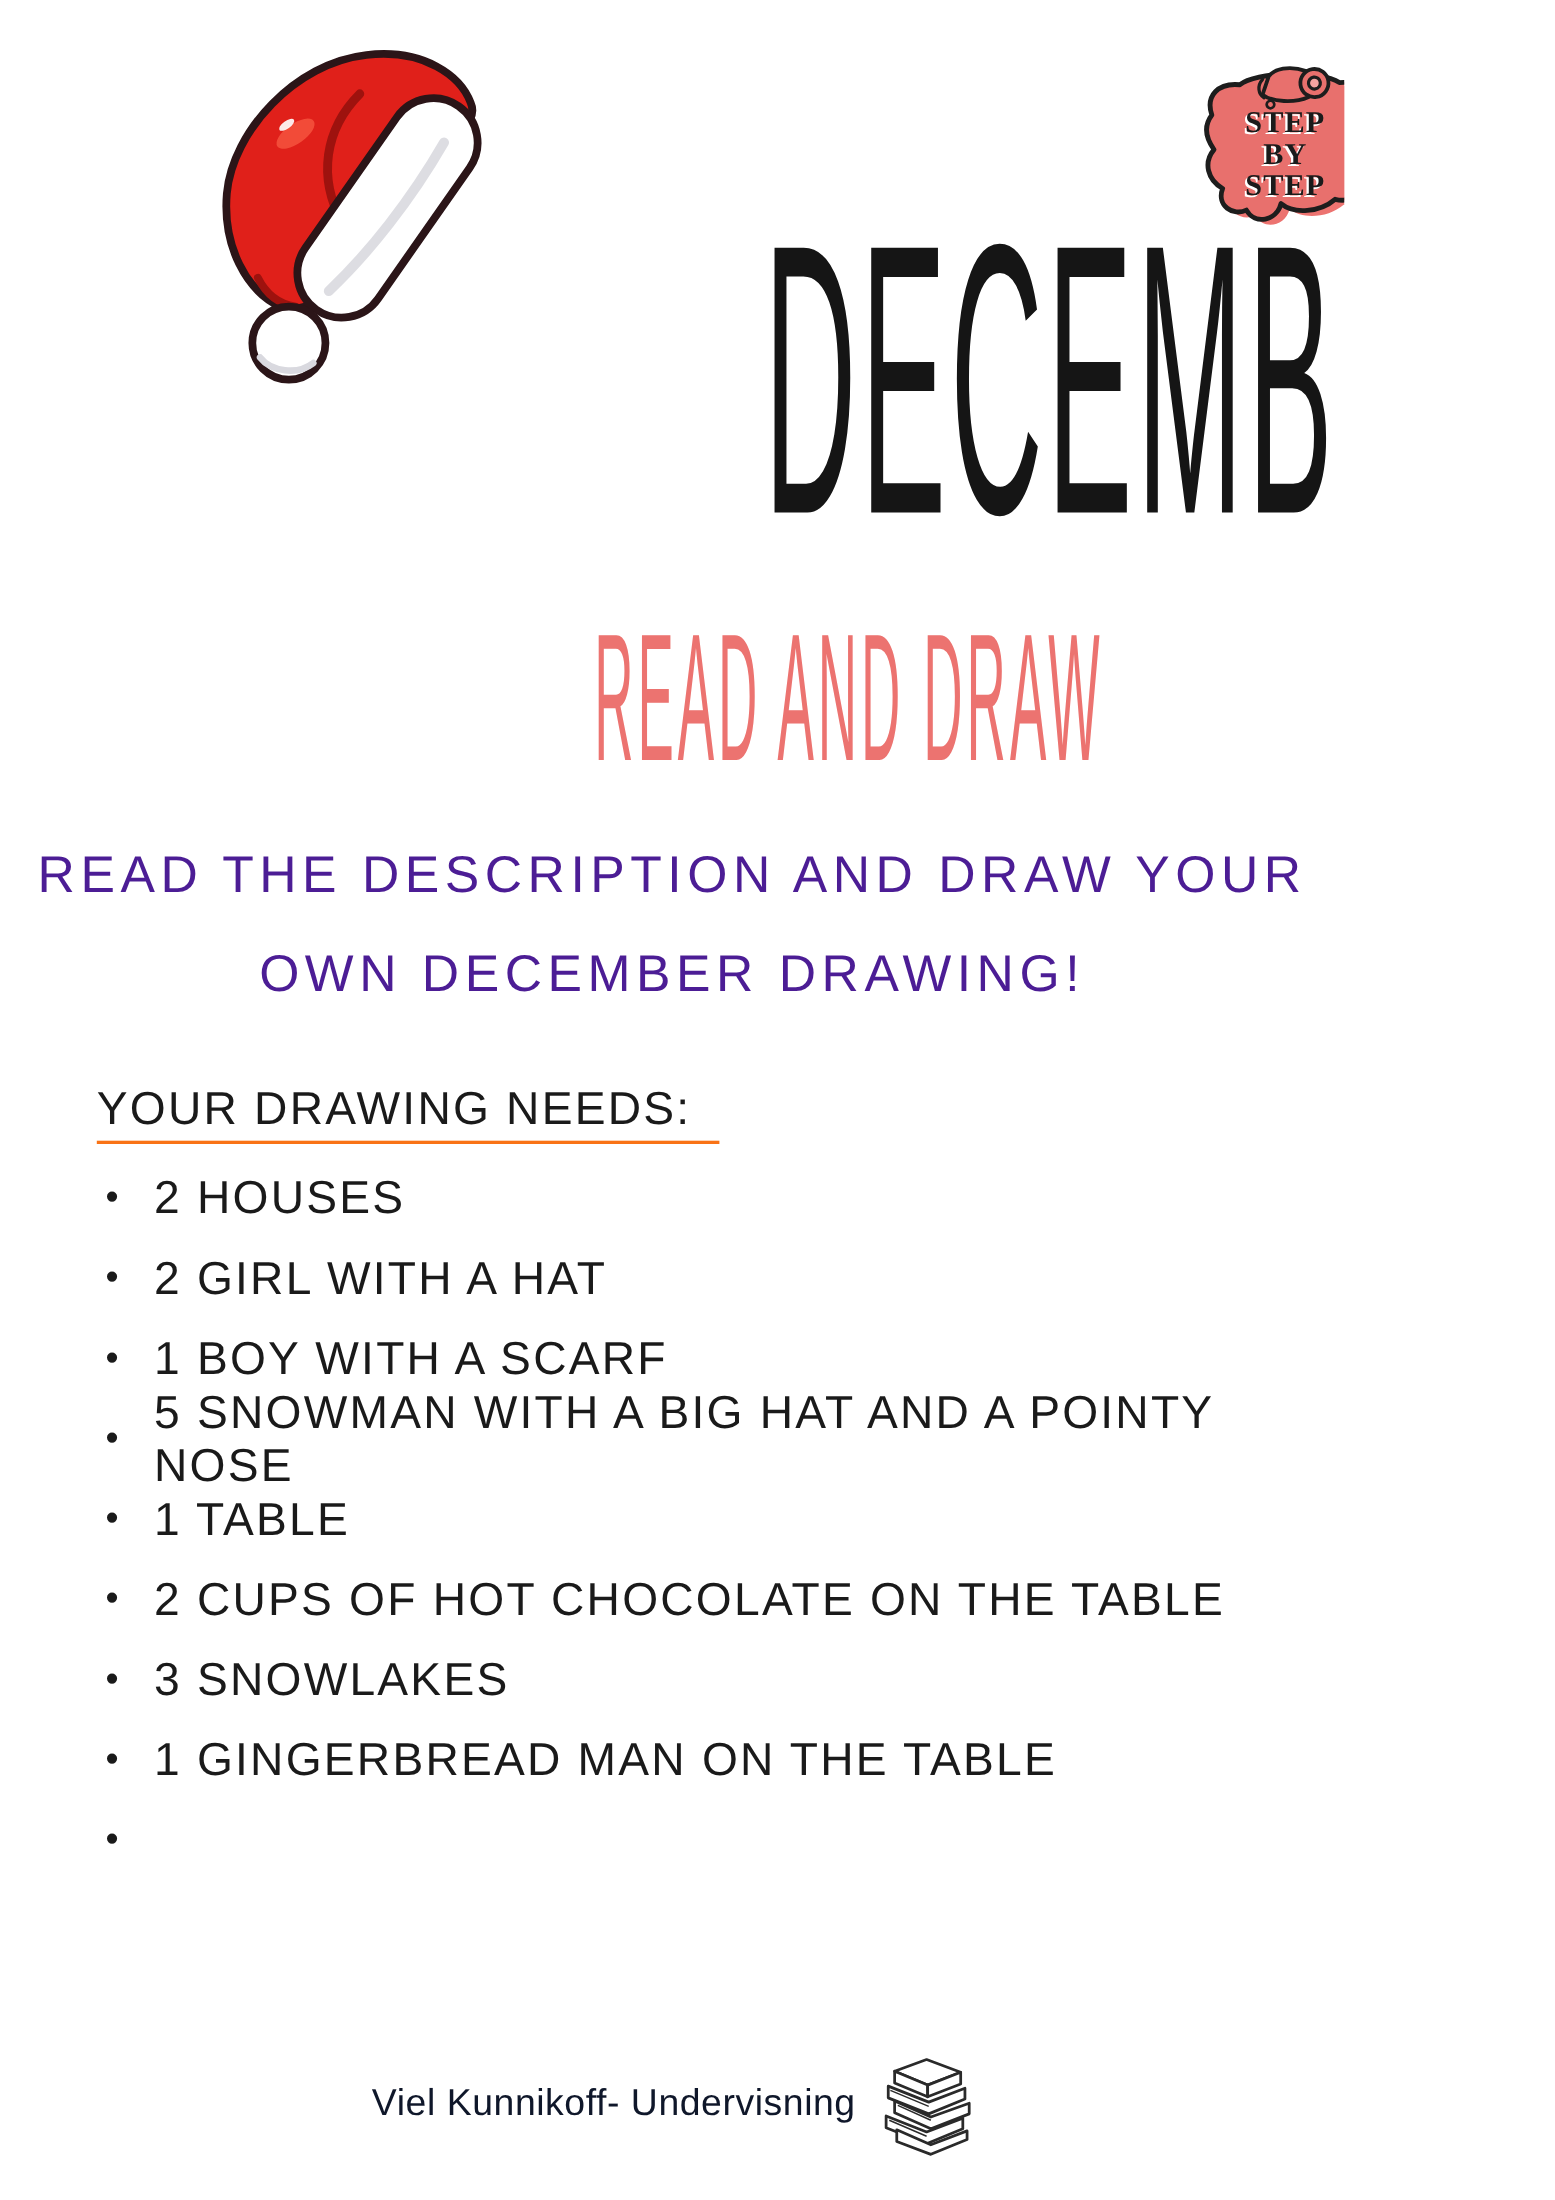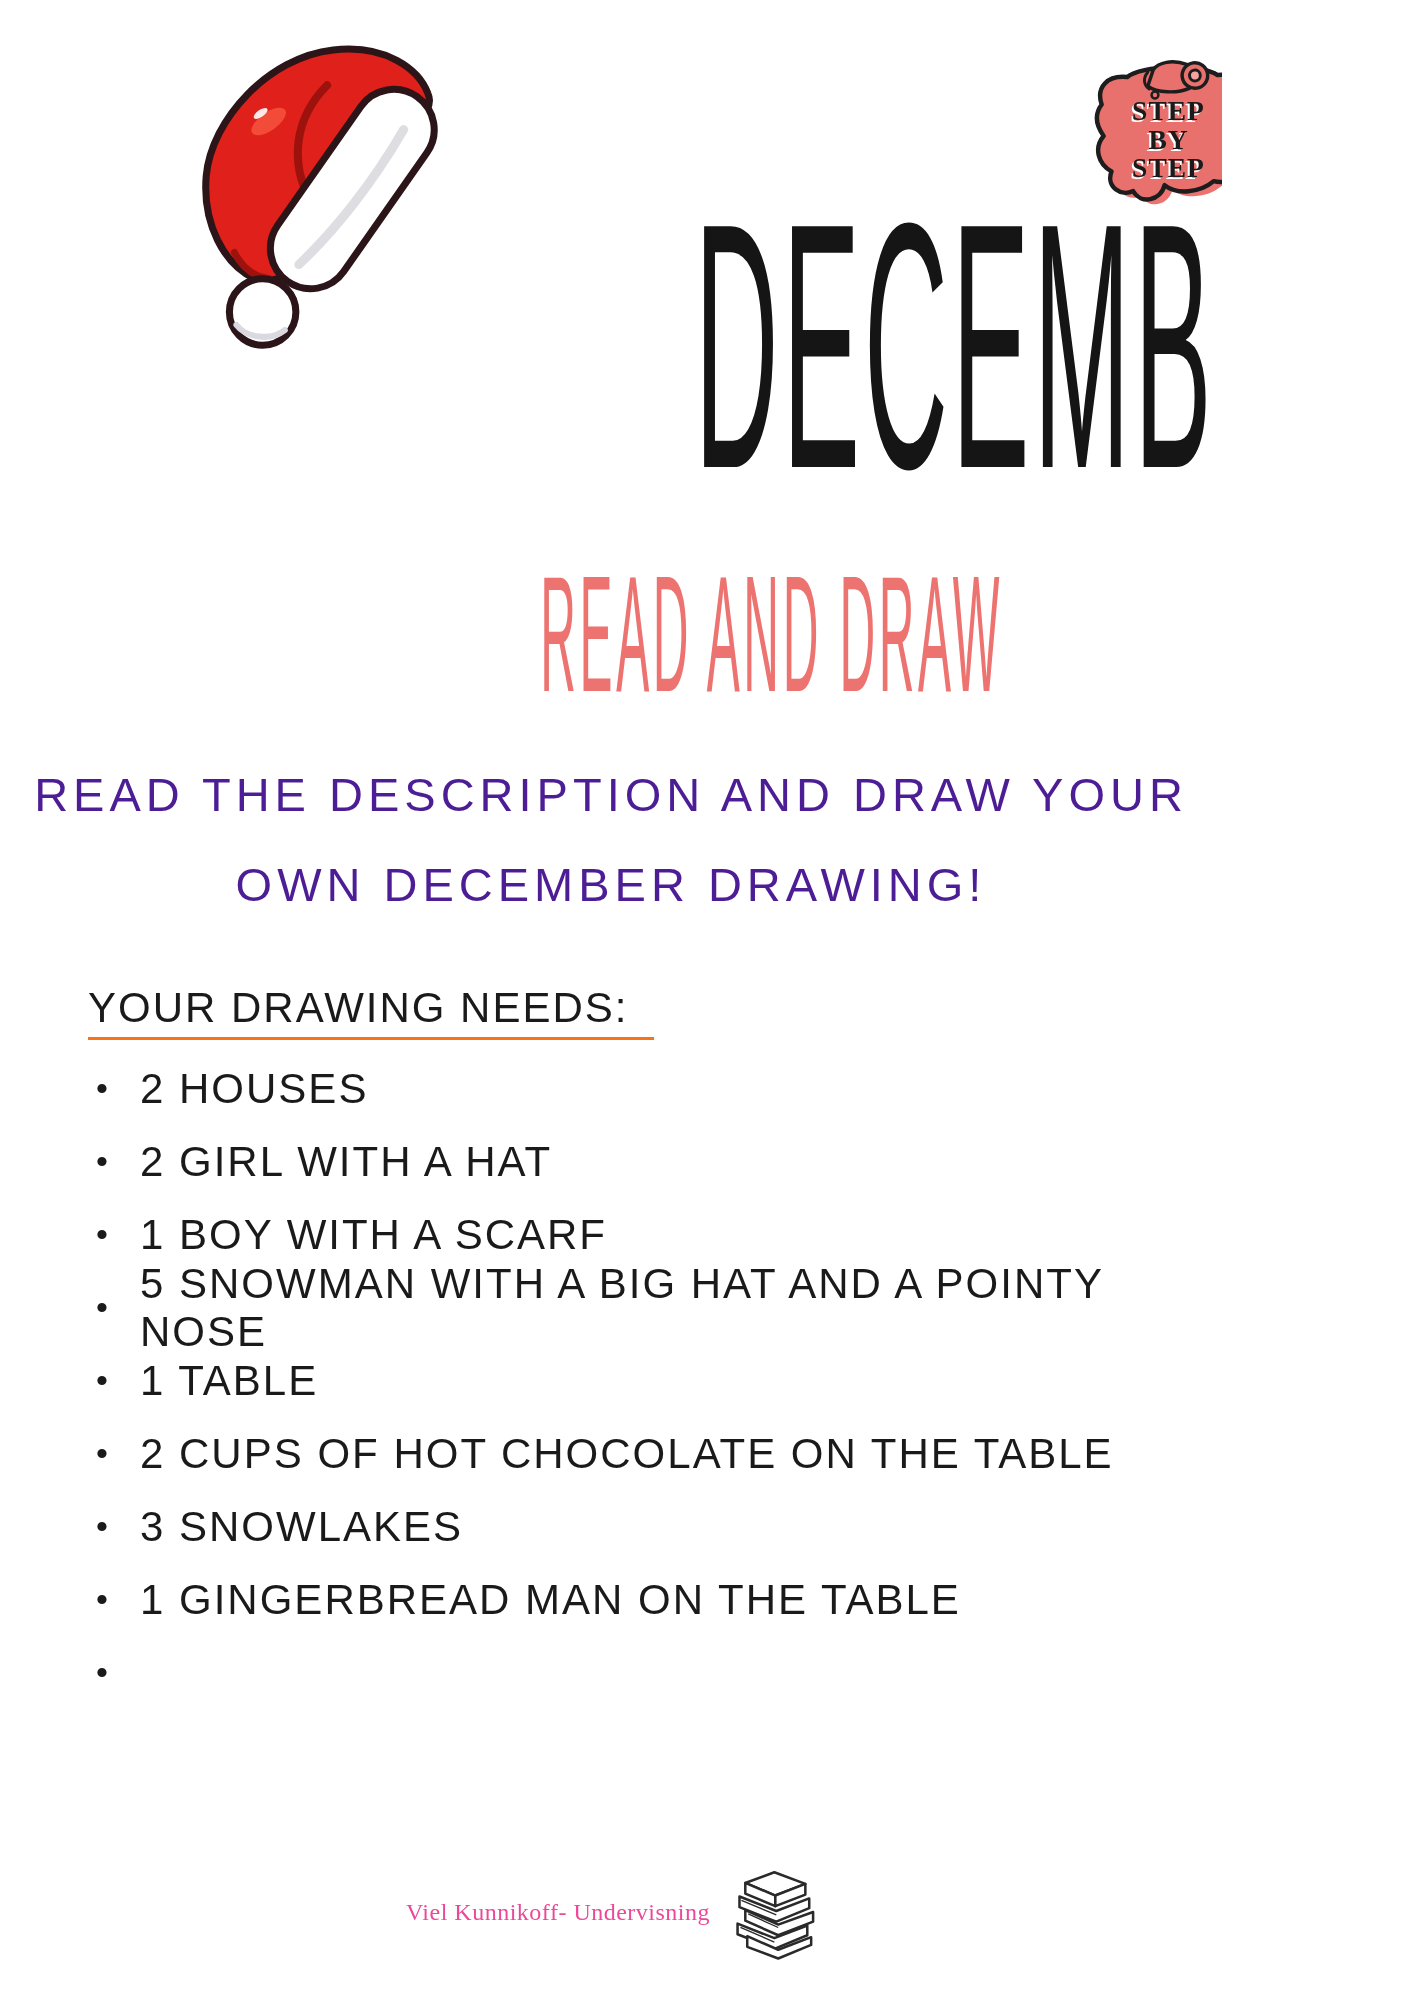--- a/index.html
+++ b/index.html
@@ -33,22 +33,22 @@
   .needs-heading .underlined{display:inline-block;border-bottom:3px solid #f97316;
                  padding-right:26px;padding-bottom:6px;}
   .needs-list{position:absolute;left:96px;top:1052px;margin:0;padding:0;list-style:none;}
   .needs-list li{display:flex;align-items:center;height:73px;font-size:42px;
                  letter-spacing:2px;color:#1a1a1a;}
   .needs-list .dot{flex:0 0 44px;font-size:34px;color:#1a1a1a;}
 
   
   .footer{position:absolute;left:0;right:0;top:1858px;height:108px;display:flex;
           align-items:center;justify-content:center;gap:14px;}
-  .footer .credit{font-family:Liberation Serif, serif;font-size:24px;font-weight:500;
-          color:#ec4899;letter-spacing:0.5px;}
+  .footer .credit{font-family:Liberation Sans, sans-serif;font-size:34px;font-weight:500;
+          color:#0f172a;letter-spacing:0.5px;}
   .books{width:92px;height:100px;flex:0 0 auto;}
 </style>
 </head>
 <body>
 
 <div class="page">
 
   <svg class="hat" viewBox="0 0 272 322" aria-hidden="true">
     <path d="M 78,252 C 48,238 26,198 30,150 C 35,94 92,32 156,25 C 208,19 241,44 250,68
              C 254,77 250,85 242,92 L 125,238 C 112,250 92,258 78,252 Z" fill="#e0201a" stroke="#2b1518" stroke-width="7" stroke-linejoin="round"></path>

